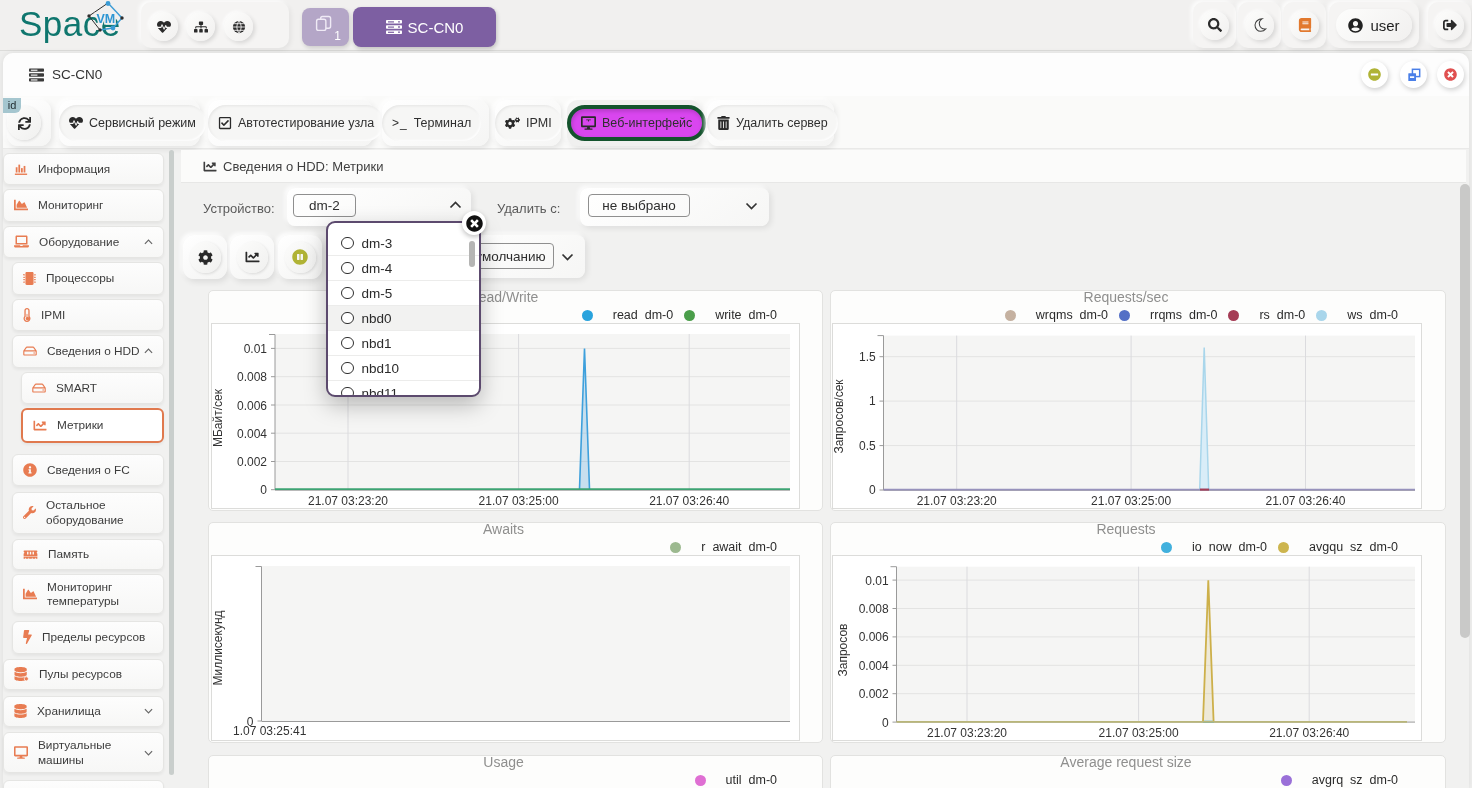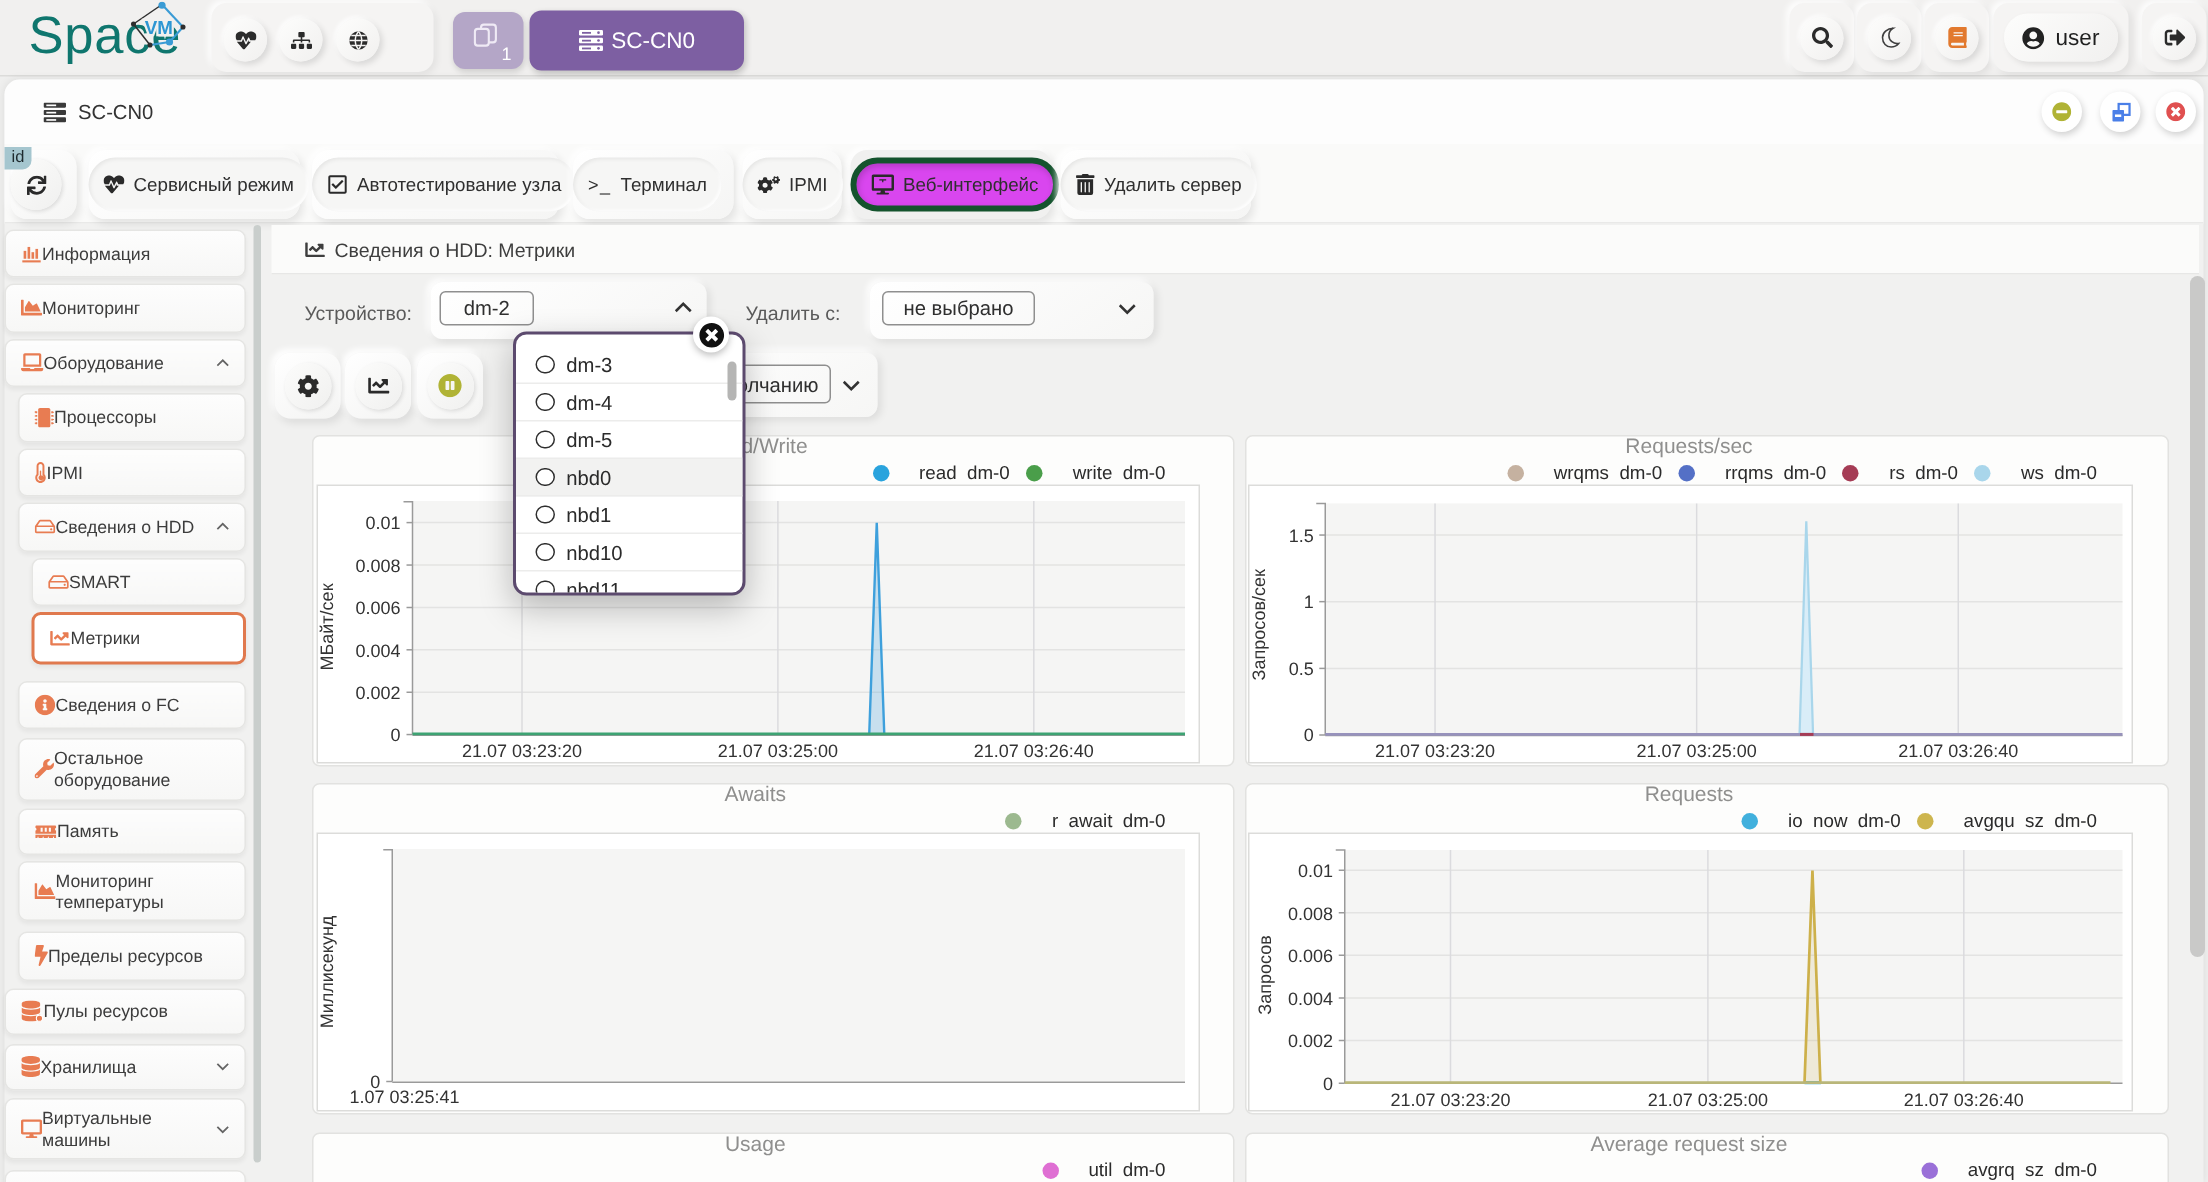--- a/index.html
+++ b/index.html
@@ -17,39 +17,39 @@
 
 #win{position:absolute;left:3px;top:53px;width:1466px;height:735px;background:#f1f1f0;border-radius:10px 10px 0 0;box-shadow:0 0 6px rgba(0,0,0,.08)}
 #winhead{position:absolute;left:0;top:0;width:1466px;height:43px;background:#fdfdfd;border-radius:10px 10px 0 0}
 .winbtn{position:absolute;top:8px;width:27px;height:27px;border-radius:50%;background:#fff;box-shadow:1px 2px 5px rgba(0,0,0,.18);display:flex;align-items:center;justify-content:center}
 #toolbar{position:absolute;left:0;top:43px;width:1466px;height:53px;background:#fafaf9;border-bottom:1px solid #e9e9e8}
 .tcard{position:absolute;top:4px;height:46px;background:linear-gradient(145deg,#ffffff,#f5f5f4);border-radius:11px;box-shadow:2px 3px 6px rgba(0,0,0,.09),-2px -2px 4px #fff;display:flex;align-items:center;justify-content:flex-start}
 .tpill{height:36px;border-radius:18px;background:#f6f6f5;box-shadow:inset 1px 1px 3px rgba(0,0,0,.07),inset -1px -1px 2px #fff;display:flex;align-items:center;justify-content:center;gap:6px;font-size:12.5px;color:#2f2f2f;padding:0 10px;white-space:nowrap}
 .tpill.pressed{background:#d946ef;border:4px solid #14532d;box-shadow:inset 1px 2px 4px rgba(0,0,0,.18)}
 #idchip{position:absolute;left:0;top:45px;width:18px;height:15px;background:#a5c6cf;border-radius:0 0 6px 0;font-size:11px;color:#1e2a2e;text-align:center;line-height:14px}
 
-.si{position:absolute;background:linear-gradient(180deg,#fdfdfd,#f7f7f6);border:1px solid #e5e5e3;border-radius:6px;box-shadow:0 2px 3px rgba(0,0,0,.05);display:flex;align-items:center;font-size:11.8px;color:#3c3c3c;padding-left:10px;gap:0;line-height:1.2;white-space:nowrap}
+.si{position:absolute;background:linear-gradient(180deg,#fdfdfd,#f7f7f6);border:1px solid #e5e5e3;border-radius:6px;box-shadow:0 2px 3px rgba(0,0,0,.05);display:flex;align-items:center;font-size:11.8px;color:#3c3c3c;padding-left:10px;gap:10px;line-height:1.2;white-space:nowrap}
 .si .chev{position:absolute;right:10px;color:#777}
 .si.active{border:2px solid #e0794e;font-weight:normal;background:#fff}
 
 #crumb{position:absolute;left:181px;top:150px;width:1285px;height:33px;background:#fbfbfa;border-bottom:1px solid #e7e7e6;display:flex;align-items:center;gap:6px;padding-left:22px;font-size:13px;color:#3e3e3e}
 .selwrap{position:absolute;background:linear-gradient(145deg,#ffffff,#f6f6f5);border-radius:8px;box-shadow:2px 2px 6px rgba(0,0,0,.09),-2px -2px 4px #fff}
 .selbox{position:absolute;border:1px solid #8f8f8f;border-radius:4px;font-size:13.5px;color:#2f2f2f;display:flex;align-items:center;justify-content:center;background:transparent}
 .lbl{position:absolute;font-size:13px;color:#5a5a5a}
 .sqcard{position:absolute;width:44px;height:44px;background:linear-gradient(145deg,#ffffff,#f4f4f3);border-radius:11px;box-shadow:2px 3px 6px rgba(0,0,0,.09),-2px -2px 4px #fff;display:flex;align-items:center;justify-content:center}
 .sqin{width:31px;height:31px;border-radius:50%;background:linear-gradient(135deg,#fcfcfb,#f0f0ef);box-shadow:1px 1px 3px rgba(0,0,0,.12);display:flex;align-items:center;justify-content:center}
 
 .chcard{position:absolute;background:#fdfdfc;border:1px solid #e2e2e0;border-radius:5px}
 .ct{position:absolute;top:-2px;left:0;right:24px;text-align:center;font-size:14px;color:#8f8f8e}
 .lg{position:absolute;top:17px;display:flex;align-items:center;gap:11px;font-size:12.5px;color:#2b2b2b}
 .lg .it{display:flex;align-items:center;gap:20px}
 .lg .d{width:11px;height:11px;border-radius:50%;display:inline-block}
 .ibox{position:absolute;border:1px solid #dcdcda;background:#fff}
 
-#dd{position:absolute;left:342px;top:221px;width:155px;height:176px;background:#fff;border:2px solid #5c4a6e;border-radius:9px;box-shadow:0 8px 22px rgba(0,0,0,.25);overflow:hidden}
+#dd{position:absolute;left:326px;top:221px;width:155px;height:176px;background:#fff;border:2px solid #5c4a6e;border-radius:9px;box-shadow:0 8px 22px rgba(0,0,0,.25);overflow:hidden}
 .ddi{position:absolute;left:0;width:151px;height:25px;display:flex;align-items:center;gap:8px;padding-left:13px;font-size:13.5px;color:#2a2a2a;border-bottom:1px solid #ececeb}
 .ddi .rad{width:12.5px;height:12.5px;border-radius:50%;border:1.7px solid #2f2f2f;background:#fff;flex:none}
 #ddclose{position:absolute;left:462px;top:211px;width:24px;height:24px;border-radius:50%;background:#fff;box-shadow:0 2px 5px rgba(0,0,0,.25);display:flex;align-items:center;justify-content:center}
 #sbar{position:absolute;left:1460px;top:184px;width:10px;height:454px;background:#c9c9c8;border-radius:5px}
 .ic{flex:none}
 </style></head>
 <body>
 <div id="stage">
 
 <div id="topbar">

